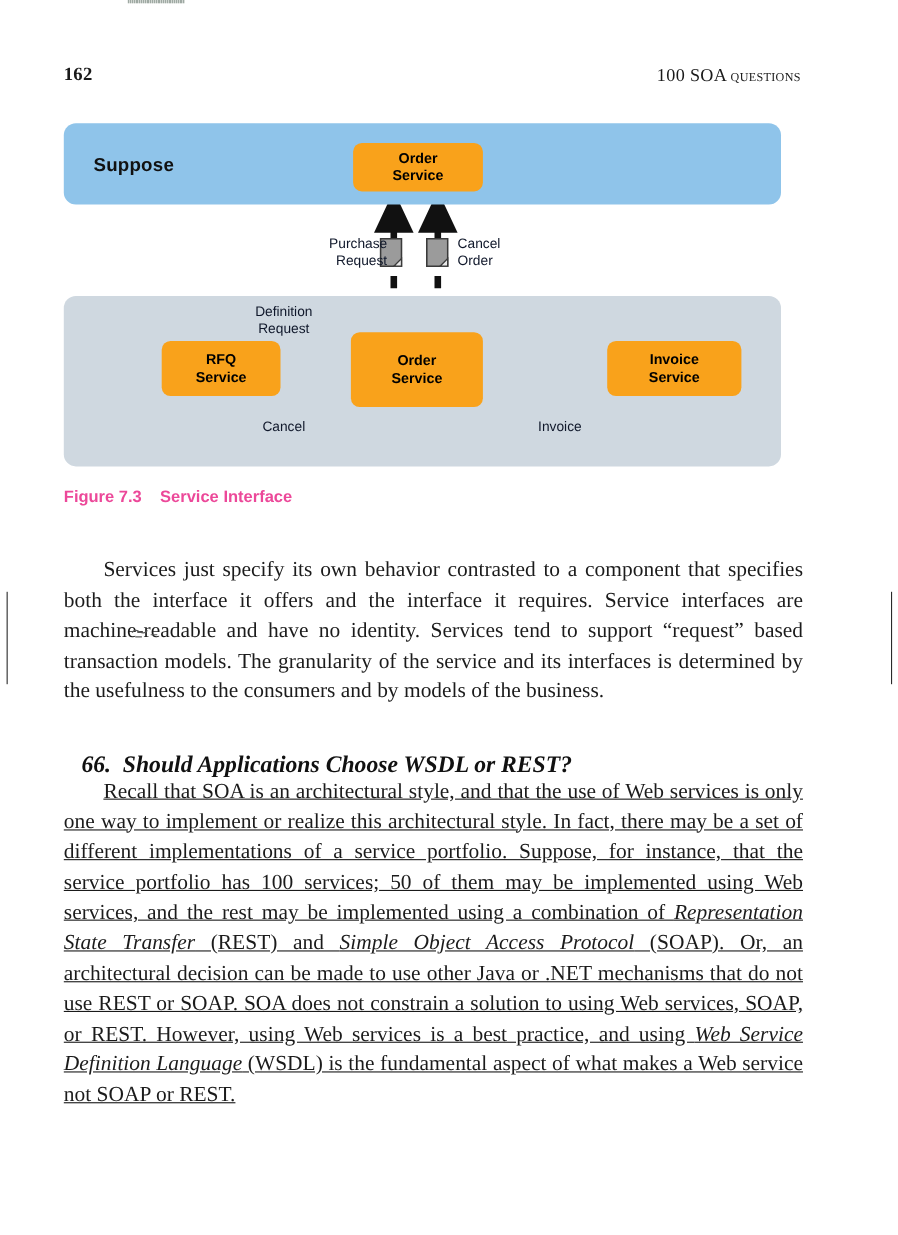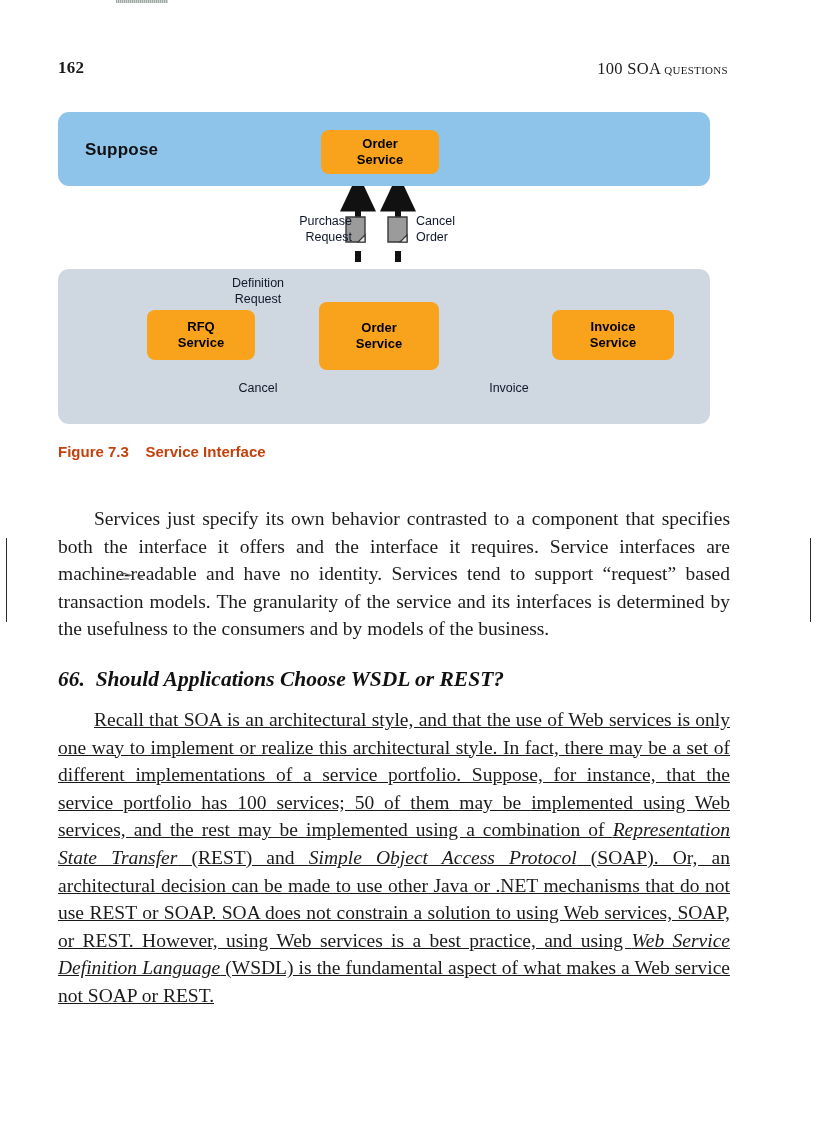--- a/index.html
+++ b/index.html
@@ -151,21 +151,21 @@
   .lbl-material-receipt { left: 400px; top: 163px; width: 120px; }
   .lbl-invoice          { left: 404px; top: 268px; width: 94px; }
 
   .figcaption {
     position: absolute;
     left: 58px;
     top: 443px;
     font-family: "Liberation Sans", sans-serif;
     font-weight: bold;
     font-size: 15px;
-    color: #c2410c;
+    color: #ec4899;
     white-space: pre;
   }
 
   
   .body-col {
     position: absolute;
     left: 58px;
     width: 672px;
   }
   p.bt {
@@ -173,21 +173,21 @@
     font-family: "Liberation Serif", serif;
     font-size: 19.5px;
     line-height: 27.6px;
     text-align: justify;
     text-justify: inter-word;
     text-indent: 36px;
     color: #1b1b1b;
     hyphens: manual;
   }
   h2.qhead {
-    margin: 0;
+    margin: 16px;
     font-family: "Liberation Serif", serif;
     font-weight: bold;
     font-style: italic;
     font-size: 21.5px;
     line-height: 26px;
     color: #111;
     white-space: pre;
   }
   .para1 { top: 505px; }
   .qheading { top: 666px; }

